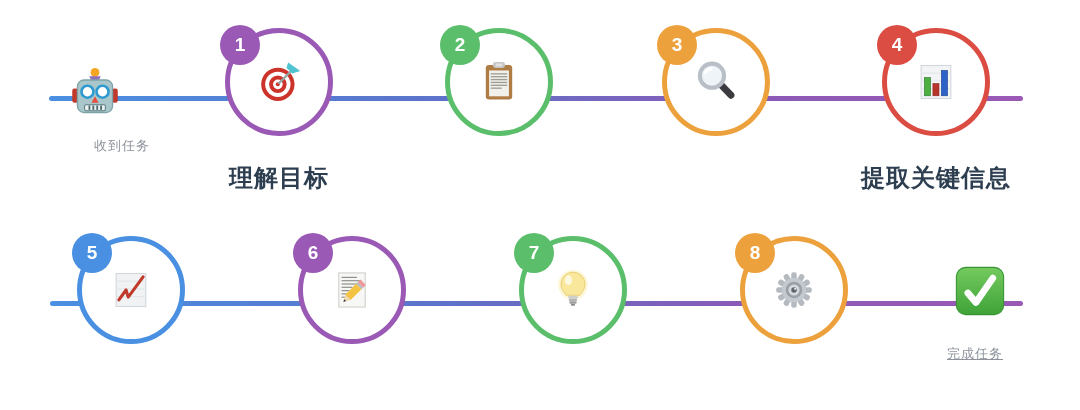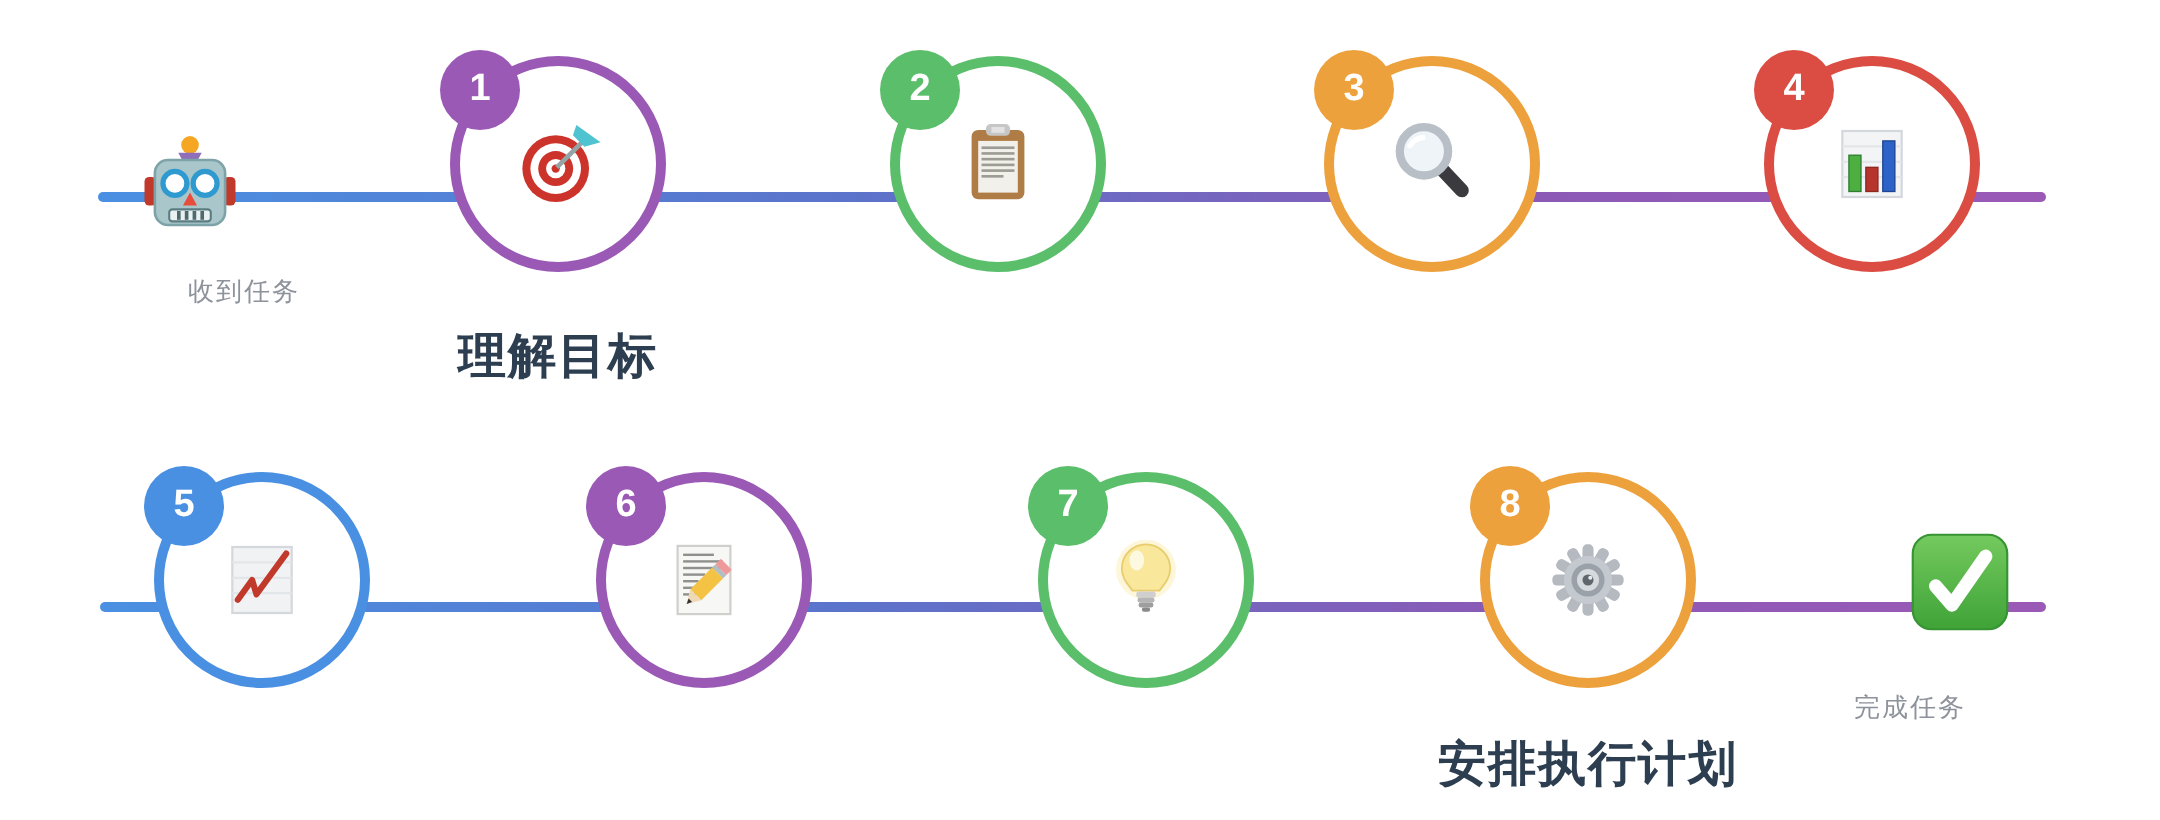--- a/index.html
+++ b/index.html
@@ -109,20 +109,21 @@
         <rect x="6.5" y="5" width="27" height="30" fill="#f2f4f6" stroke="#d4d8dc" stroke-width="1"></rect>
         <line x1="6.5" y1="12" x2="33.5" y2="12" stroke="#e3e6e9" stroke-width="1"></line>
         <line x1="6.5" y1="19" x2="33.5" y2="19" stroke="#e3e6e9" stroke-width="1"></line>
         <line x1="6.5" y1="26" x2="33.5" y2="26" stroke="#e3e6e9" stroke-width="1"></line>
         <rect x="9.5" y="16" width="5.5" height="16.5" fill="#4caf3f" stroke="#2e7d32" stroke-width="0.6"></rect>
         <rect x="17.2" y="21.5" width="5.5" height="11" fill="#b7342c" stroke="#8e2720" stroke-width="0.6"></rect>
         <rect x="24.9" y="9.5" width="5.5" height="23" fill="#2d62c9" stroke="#1f4590" stroke-width="0.6"></rect>
       </svg>
     </div>
     <div class="badge" style="background: rgb(219, 77, 67);">4</div>
+    <div class="step-label" style="color: rgb(45, 62, 80);">提取关键信息</div>
   </div>
 
   <div class="step-node row2" style="left:77px;top:236px;">
     <div class="ring" style="border-color: rgb(74, 144, 226);">
       <svg class="icon" width="44" height="44" viewBox="0 0 40 40">
         <rect x="6.5" y="5" width="27" height="30" fill="#f0f2f4" stroke="#d4d8dc" stroke-width="1"></rect>
         <line x1="6.5" y1="12" x2="33.5" y2="12" stroke="#e3e6e9" stroke-width="1"></line>
         <line x1="6.5" y1="19" x2="33.5" y2="19" stroke="#e3e6e9" stroke-width="1"></line>
         <line x1="6.5" y1="26" x2="33.5" y2="26" stroke="#e3e6e9" stroke-width="1"></line>
         <polyline points="9,29 15.5,20 17.5,26.5 31,8" fill="none" stroke="#c0392b" stroke-width="2.8" stroke-linecap="round" stroke-linejoin="round"></polyline>
@@ -187,30 +188,29 @@
           <rect x="17.6" y="4.5" width="4.8" height="8" rx="2" transform="rotate(330 20 20)"></rect>
         </g>
         <circle cx="20" cy="20" r="10.5" fill="#c3c9cf"></circle>
         <circle cx="20" cy="20" r="7.2" fill="#9aa1a8"></circle>
         <circle cx="20" cy="20" r="4.8" fill="#d5dade"></circle>
         <circle cx="20" cy="20" r="2.4" fill="#5f666d"></circle>
         <circle cx="21" cy="19" r="0.9" fill="#e8ebee"></circle>
       </svg>
     </div>
     <div class="badge" style="background: rgb(237, 161, 61);">8</div>
-    <div class="step-label" style="color: rgb(45, 62, 80);">安排执行计划</div>
   </div>
 
   <div class="terminal-node" style="left:953px;top:264px;">
     <svg class="icon" width="54" height="54" viewBox="0 0 40 40">
       <defs>
         <linearGradient id="gk" x1="0" y1="0" x2="0" y2="1">
           <stop offset="0" stop-color="#74ca5e"></stop>
           <stop offset="1" stop-color="#3fa338"></stop>
         </linearGradient>
       </defs>
       <rect x="2.5" y="2.5" width="35" height="35" rx="7" fill="url(#gk)" stroke="#379432" stroke-width="0.8"></rect>
       <path d="M11 21.5 L17 28.5 L29.5 10.5" fill="none" stroke="#ffffff" stroke-width="5" stroke-linecap="round" stroke-linejoin="round"></path>
     </svg>
   </div>
-  <div class="muted-label" style="left: 928px; top: 345px; color: rgb(141, 146, 155);">完成任务</div>
+  <div class="muted-label" style="left: 948px; top: 345px; color: rgb(141, 146, 155); text-decoration: underline;">完成任务</div>
 
 </div>
 
 </body></html>

